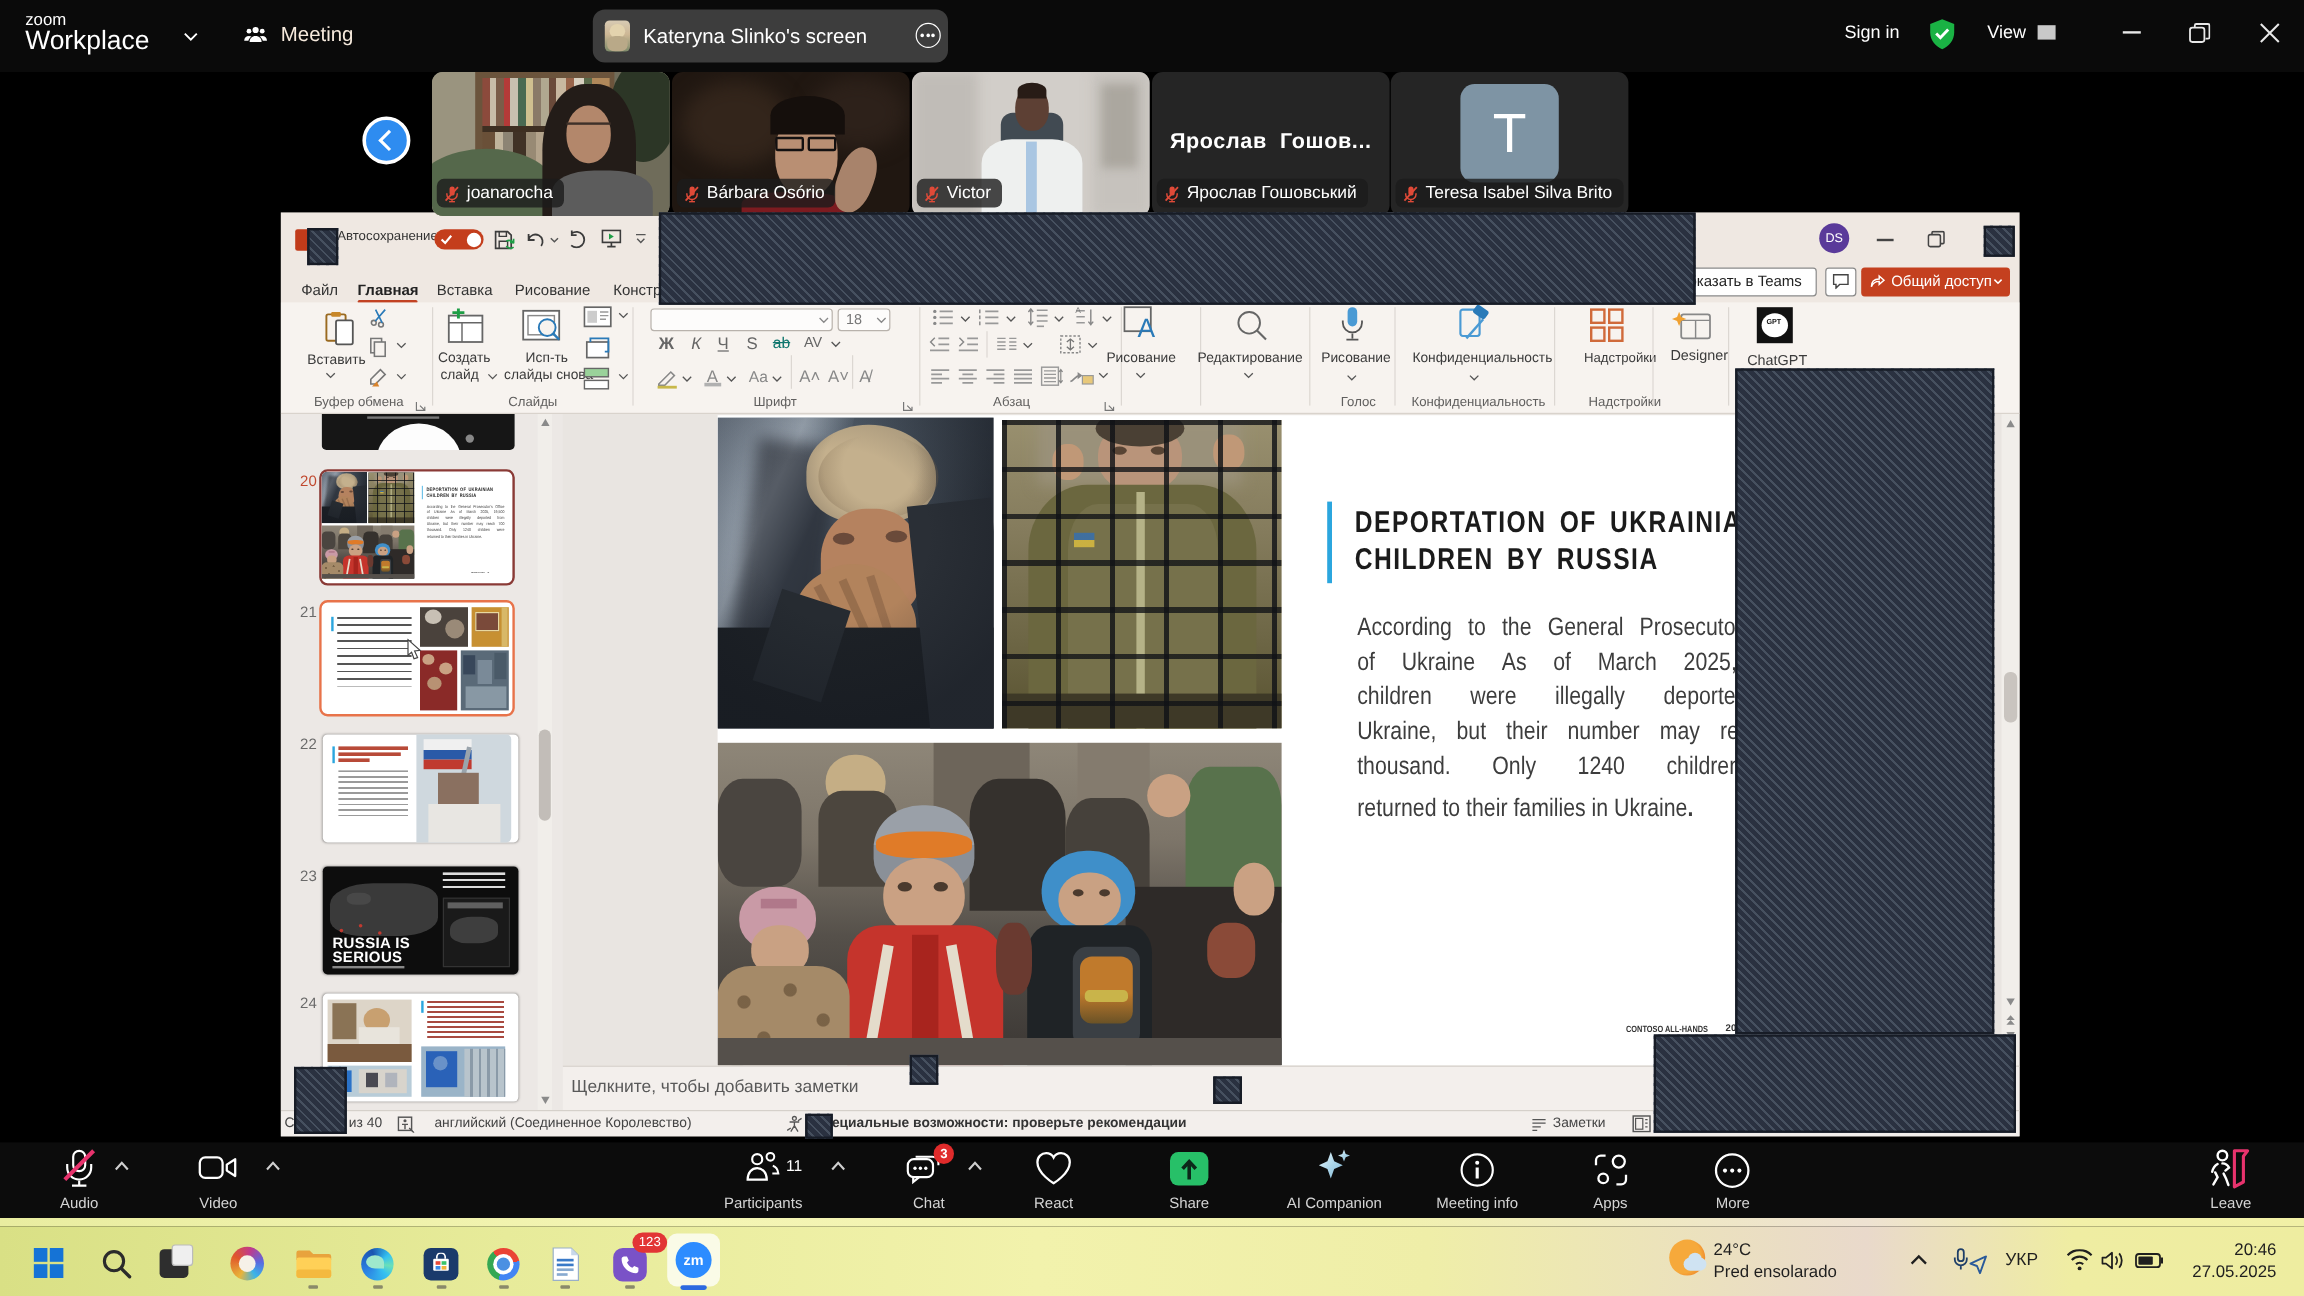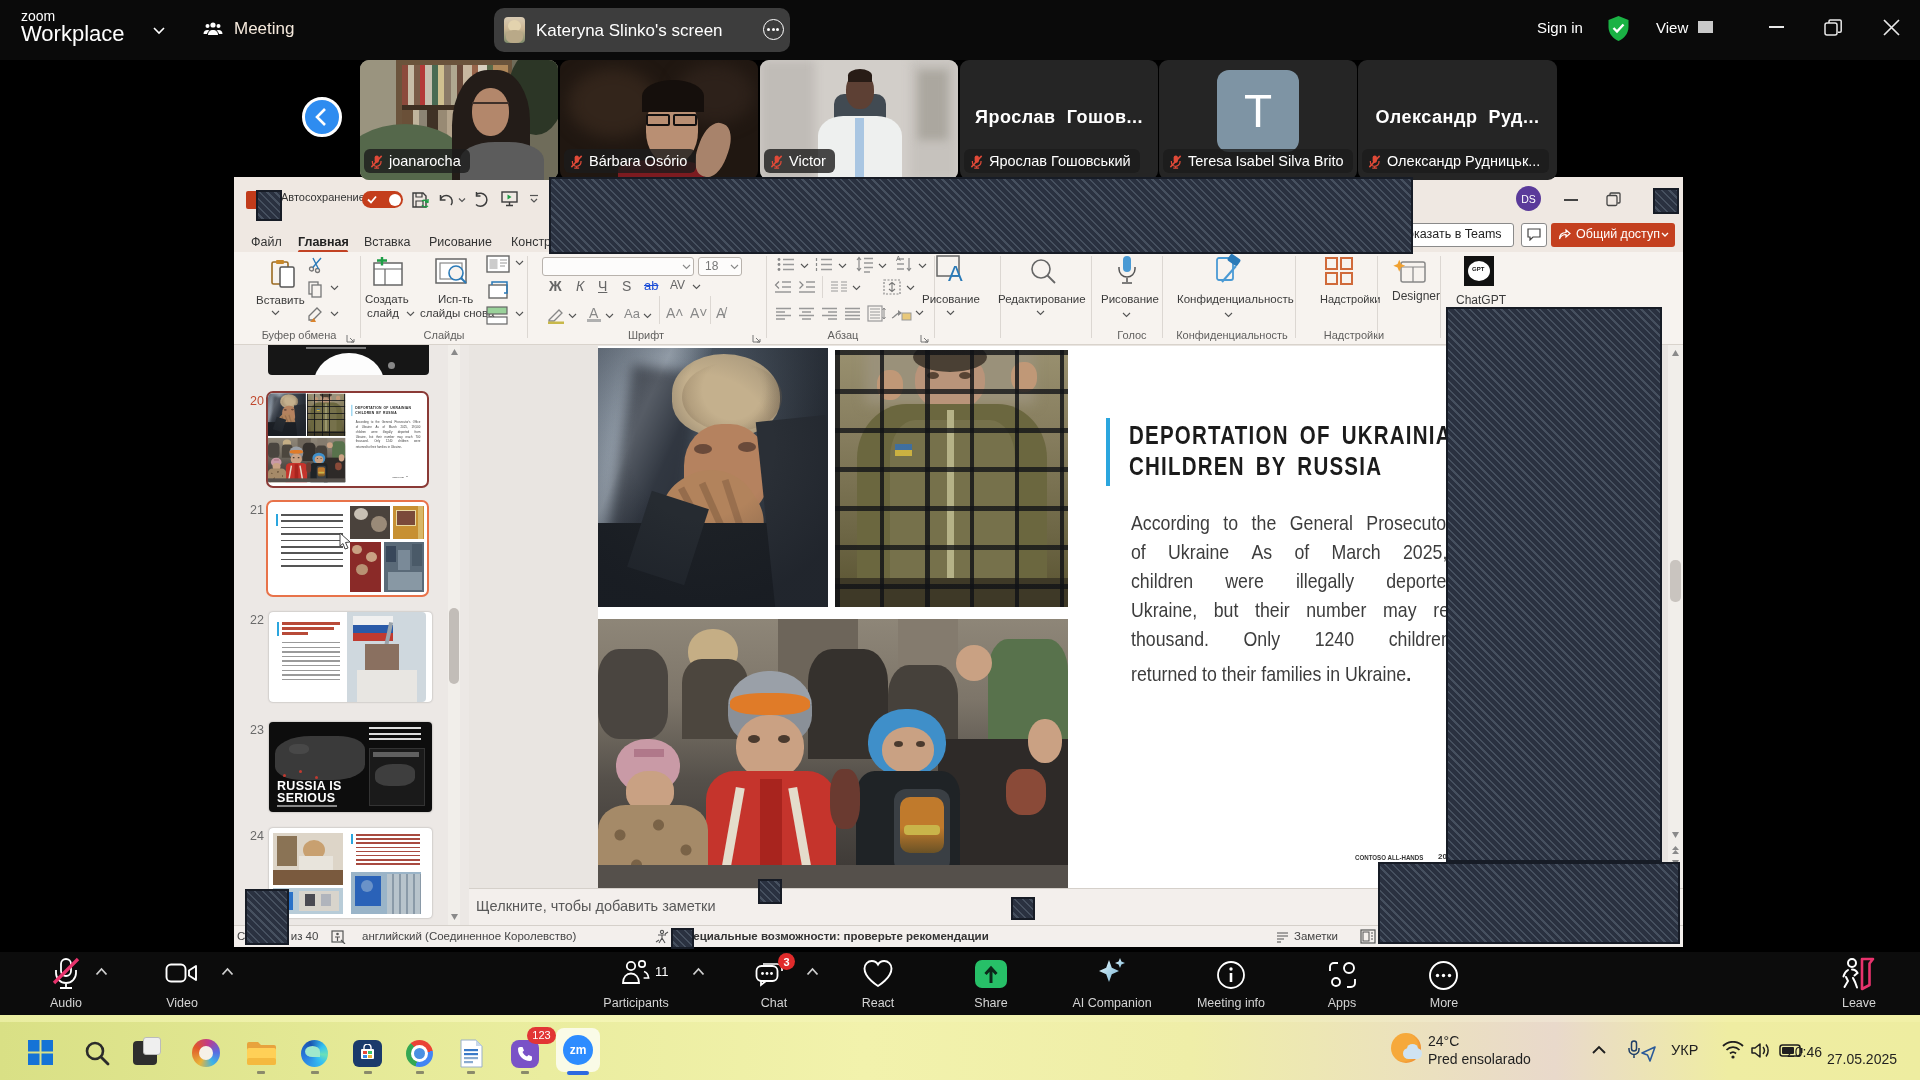--- a/index.html
+++ b/index.html
@@ -132,28 +132,20 @@
 
 <div class="tile dtile" style="left:1159px;width:198px;">
   <div class="abs" style="left:58px;top:10px;width:82px;height:82px;border-radius:12px;background:#7e94a4;color:#fff;font-size:46px;display:flex;align-items:center;justify-content:center;">T</div>
   <div class="lbl"><svg class="micoff" viewBox="0 0 16 16">
           <rect x="6" y="1.5" width="4.6" height="8" rx="2.3" fill="#e04a38"></rect>
           <path d="M3.6 7.5v1a4.6 4.6 0 0 0 9.2 0v-1M8.2 12.8v2.2M5.6 15h5.2" stroke="#e04a38" stroke-width="1.3" fill="none"></path>
           <path d="M2.5 14L13.5 2" stroke="#e04a38" stroke-width="1.6"></path>
         </svg>Teresa Isabel Silva Brito</div>
 </div>
 
-<div class="tile dtile" style="left:1358px;width:199px;">
-  <div class="bigname">Олександр&nbsp; Руд...</div>
-  <div class="lbl"><svg class="micoff" viewBox="0 0 16 16">
-          <rect x="6" y="1.5" width="4.6" height="8" rx="2.3" fill="#e04a38"></rect>
-          <path d="M3.6 7.5v1a4.6 4.6 0 0 0 9.2 0v-1M8.2 12.8v2.2M5.6 15h5.2" stroke="#e04a38" stroke-width="1.3" fill="none"></path>
-          <path d="M2.5 14L13.5 2" stroke="#e04a38" stroke-width="1.6"></path>
-        </svg>Олександр Рудницьк...</div>
-</div>
 
 <div class="abs" id="ppt" style="left:234px;top:177px;width:1449px;height:770px;background:#efe8e2;overflow:hidden;">
 
   <div class="abs" style="left:12px;top:14px;width:14px;height:18px;background:#c13b1a;border-radius:2px;"></div>
   <div class="abs" style="left:47px;top:14px;font-size:11px;color:#333;">Автосохранение</div>
   <div class="abs" style="left:128px;top:14px;width:41px;height:17px;background:#c43e1c;border-radius:9px;">
      <svg style="position:absolute;left:4px;top:3px" width="12" height="11" viewBox="0 0 12 11">
           <path d="M2 5.5l3 3 5-6" stroke="#fff" stroke-width="1.8" fill="none"></path>
         </svg>
      <div style="position:absolute;right:2.5px;top:2.5px;width:12px;height:12px;border-radius:50%;background:#fff;"></div>
@@ -293,21 +285,21 @@
           <path d="M1 1l3.5 3.5L8 1" stroke="#888" stroke-width="1.1" fill="none"></path>
         </svg>
     <div class="abs" style="left:464px;top:80px;width:44px;height:19px;background:#fdfcfb;border:1px solid #b8b2ac;border-radius:3px;box-sizing:border-box;font-size:12px;color:#777;padding:1px 0 0 6px;">18</div>
     <svg class="abs" style="left:496px;top:87px" width="9" height="6" viewBox="0 0 9 6">
           <path d="M1 1l3.5 3.5L8 1" stroke="#888" stroke-width="1.1" fill="none"></path>
         </svg>
     <div class="abs" style="left:315px;top:101px;font-size:14px;font-weight:bold;color:#666;">Ж</div>
     <div class="abs" style="left:342px;top:101px;font-size:14px;font-style:italic;color:#666;">К</div>
     <div class="abs" style="left:364px;top:101px;font-size:14px;text-decoration:underline;color:#666;">Ч</div>
     <div class="abs" style="left:388px;top:101px;font-size:14px;color:#666;">S</div>
-    <div class="abs" style="left:410px;top:101px;font-size:13px;text-decoration:line-through;color:#1d4ed8;">ab</div>
+    <div class="abs" style="left:410px;top:101px;font-size:13px;text-decoration:line-through;color:#0f766e;">ab</div>
     <div class="abs" style="left:436px;top:101px;font-size:12px;color:#666;">AV</div>
     <svg class="abs" style="left:458px;top:107px" width="9" height="6" viewBox="0 0 9 6">
           <path d="M1 1l3.5 3.5L8 1" stroke="#555" stroke-width="1.1" fill="none"></path>
         </svg>
     <svg class="abs" style="left:313px;top:131px" width="20" height="16" viewBox="0 0 20 16">
           <path d="M2 12L12 2l3 3-8 8H2z" fill="none" stroke="#888" stroke-width="1.3"></path>
           <rect x="1" y="13.5" width="16" height="2.5" fill="#c8b84a"></rect>
         </svg>
     <svg class="abs" style="left:334px;top:136px" width="9" height="6" viewBox="0 0 9 6">
           <path d="M1 1l3.5 3.5L8 1" stroke="#555" stroke-width="1.1" fill="none"></path>
@@ -1075,16 +1067,16 @@
       </svg>
   <svg class="abs" style="left:1751px;top:1042px" width="22" height="17" viewBox="0 0 22 17">
         <path d="M1 6h3l5-4v13l-5-4H1z" fill="none" stroke="#1f1f1f" stroke-width="1.5" stroke-linejoin="round"></path>
         <path d="M12 5a5.5 5.5 0 0 1 0 7M15 2.5a9.5 9.5 0 0 1 0 12" fill="none" stroke="#1f1f1f" stroke-width="1.5"></path>
       </svg>
   <svg class="abs" style="left:1779px;top:1044px" width="25" height="13" viewBox="0 0 25 13">
         <rect x="1" y="1" width="20" height="11" rx="2.5" fill="none" stroke="#1f1f1f" stroke-width="1.5"></rect>
         <rect x="3" y="3" width="12" height="7" rx="1" fill="#1f1f1f"></rect>
         <path d="M22.5 4v5" stroke="#1f1f1f" stroke-width="2"></path>
       </svg>
-  <div class="abs" style="left:1822px;top:1033px;font-size:14px;color:#1f1f1f;transform:translateX(-100%);margin-top:11px;">20:46</div>
+  <div class="abs" style="left:1897px;top:1033px;font-size:14px;color:#1f1f1f;transform:translateX(-100%);">20:46</div>
   <div class="abs" style="left:1897px;top:1051px;font-size:14px;color:#1f1f1f;transform:translateX(-100%);">27.05.2025</div>
 </div>
 
 </div>
 </body></html>

